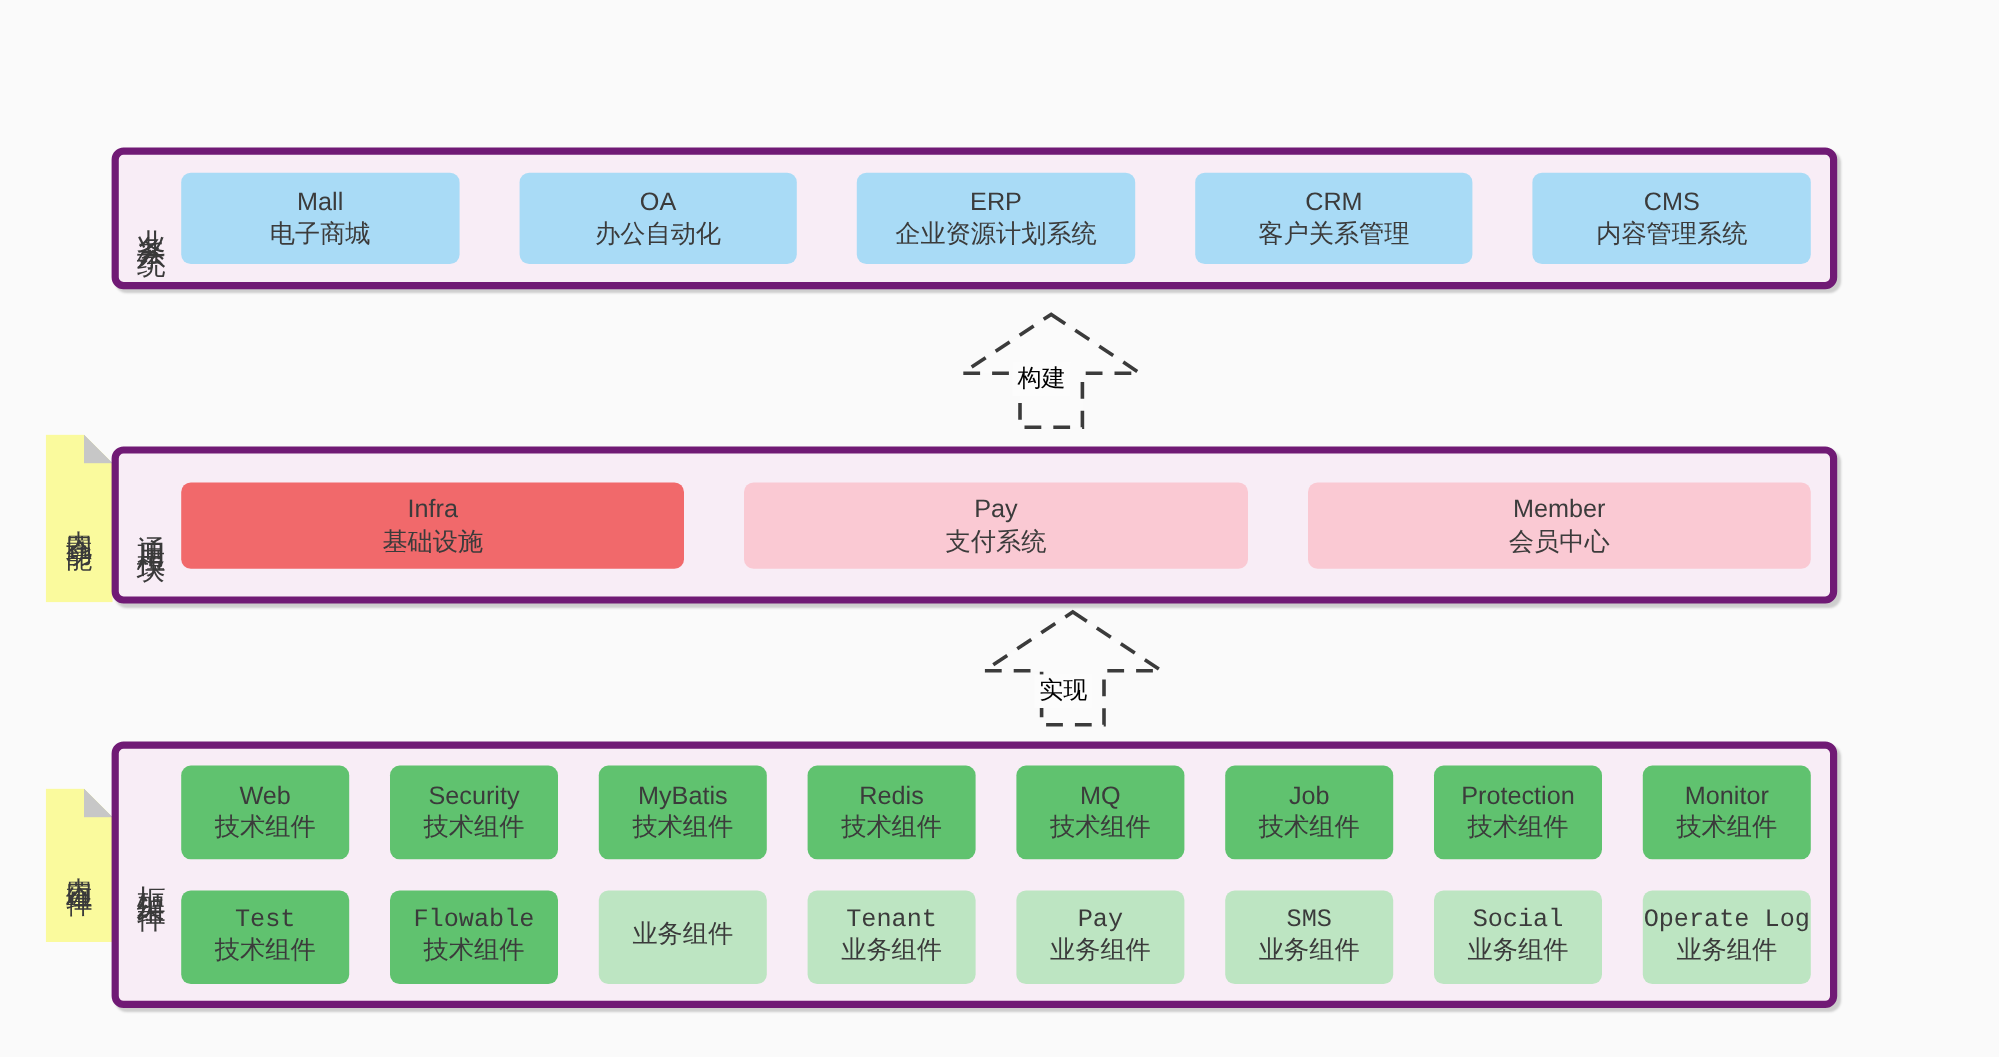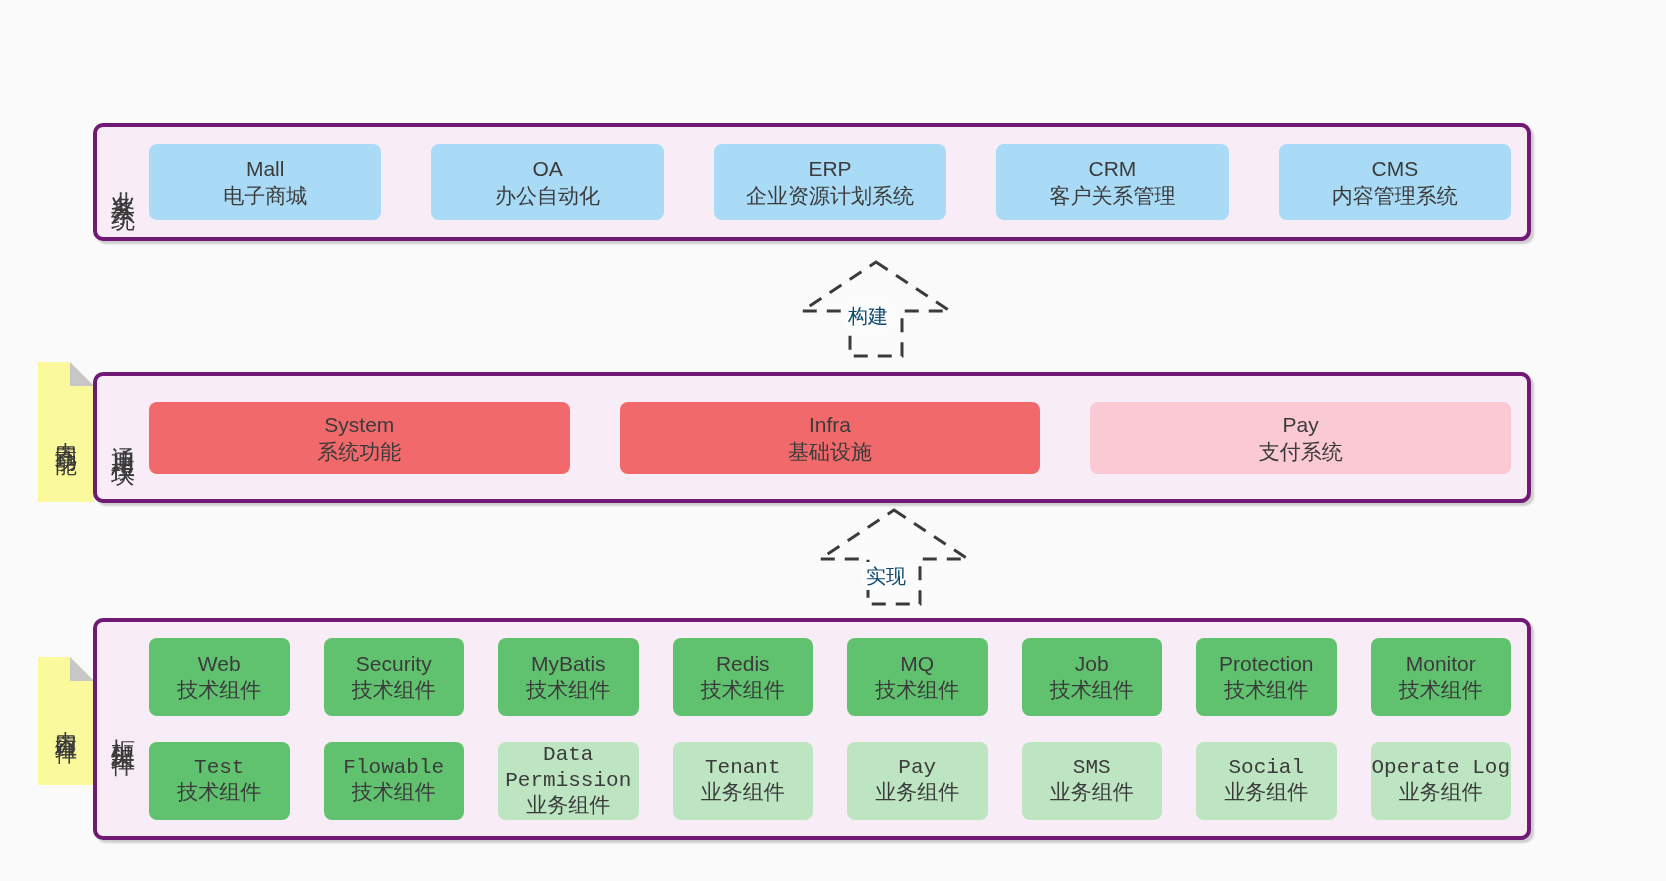--- a/index.html
+++ b/index.html
@@ -10,21 +10,21 @@
     color:#3b3b3b;
     position:relative;
     overflow:hidden;
   }
   #canvas{position:relative;width:1666px;height:881px;}
 
   
   .layer{
     position:absolute;left:93px;width:1438px;
     background:#f8edf6;
-    border:4px solid #701a75;border-radius:10px;
+    border:6px solid #701a75;border-radius:10px;
     box-shadow:3px 3px 2px rgba(0,0,0,0.18);
     box-sizing:border-box;
     display:flex;align-items:stretch;
     z-index:2;
   }
   .layer-business{top:123px;height:118px;}
   .layer-modules{top:372px;height:131px;}
   .layer-components{top:618px;height:222px;}
 
   .layer-label{
@@ -76,21 +76,21 @@
   
   .arrow{position:absolute;width:160px;height:100px;z-index:1;}
   .arrow-build{left:798px;top:259px;}
   .arrow-impl{left:816px;top:507px;}
   .arrow svg{display:block;width:160px;height:100px;}
   .arrow-label{
     position:absolute;z-index:3;
     transform:translateX(-50%);
     background:#fcfcfc;
     font-size:20px;line-height:26px;padding:1px 4px;
-    color:#0c4a6e;white-space:nowrap;
+    color:#000000;white-space:nowrap;
   }
   .arrow-label-build{left:868px;top:302px;}
   .arrow-label-impl{left:886px;top:562px;}
 </style>
 </head>
 <body>
 
 <div id="canvas">
 
   <div class="sticky sticky-modules">内置功能
@@ -133,30 +133,30 @@
       <path d="M78 3 L152 52 L104 52 L104 97 L52 97 L52 52 L4 52 Z" fill="#fbfbfb" stroke="#3b3b3b" stroke-width="3" stroke-dasharray="14 10" stroke-linejoin="miter"></path>
     </svg>
   </div>
   <div class="arrow-label arrow-label-build">构建</div>
 
   <div class="layer layer-modules">
     <div class="layer-label">通用模块</div>
     <div class="boxes">
       <div class="box-row">
         <div class="box b-red">
-          <span>System</span>
-          <span>系统功能</span>
-        </div>
-        <div class="box b-red">
           <span>Infra</span>
           <span>基础设施</span>
         </div>
         <div class="box b-pink">
           <span>Pay</span>
           <span>支付系统</span>
+        </div>
+        <div class="box b-pink">
+          <span>Member</span>
+          <span>会员中心</span>
         </div>
       </div>
     </div>
   </div>
 
   <div class="arrow arrow-impl">
     <svg viewBox="0 0 160 100" xmlns="http://www.w3.org/2000/svg">
       <path d="M78 3 L152 52 L104 52 L104 97 L52 97 L52 52 L4 52 Z" fill="#fbfbfb" stroke="#3b3b3b" stroke-width="3" stroke-dasharray="14 10" stroke-linejoin="miter"></path>
     </svg>
   </div>
@@ -202,21 +202,20 @@
       <div class="box-row">
         <div class="box b-green">
           <span>Test</span>
           <span>技术组件</span>
         </div>
         <div class="box b-green">
           <span>Flowable</span>
           <span>技术组件</span>
         </div>
         <div class="box b-lgreen">
-          <span>Data Permission</span>
           <span>业务组件</span>
         </div>
         <div class="box b-lgreen">
           <span>Tenant</span>
           <span>业务组件</span>
         </div>
         <div class="box b-lgreen">
           <span>Pay</span>
           <span>业务组件</span>
         </div>

